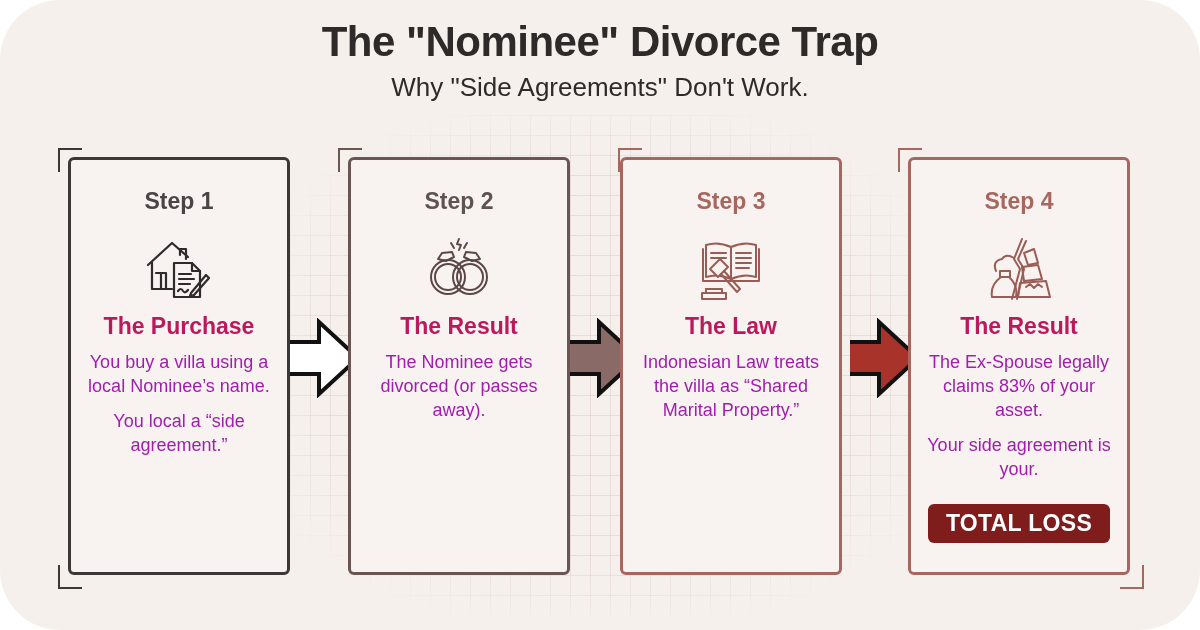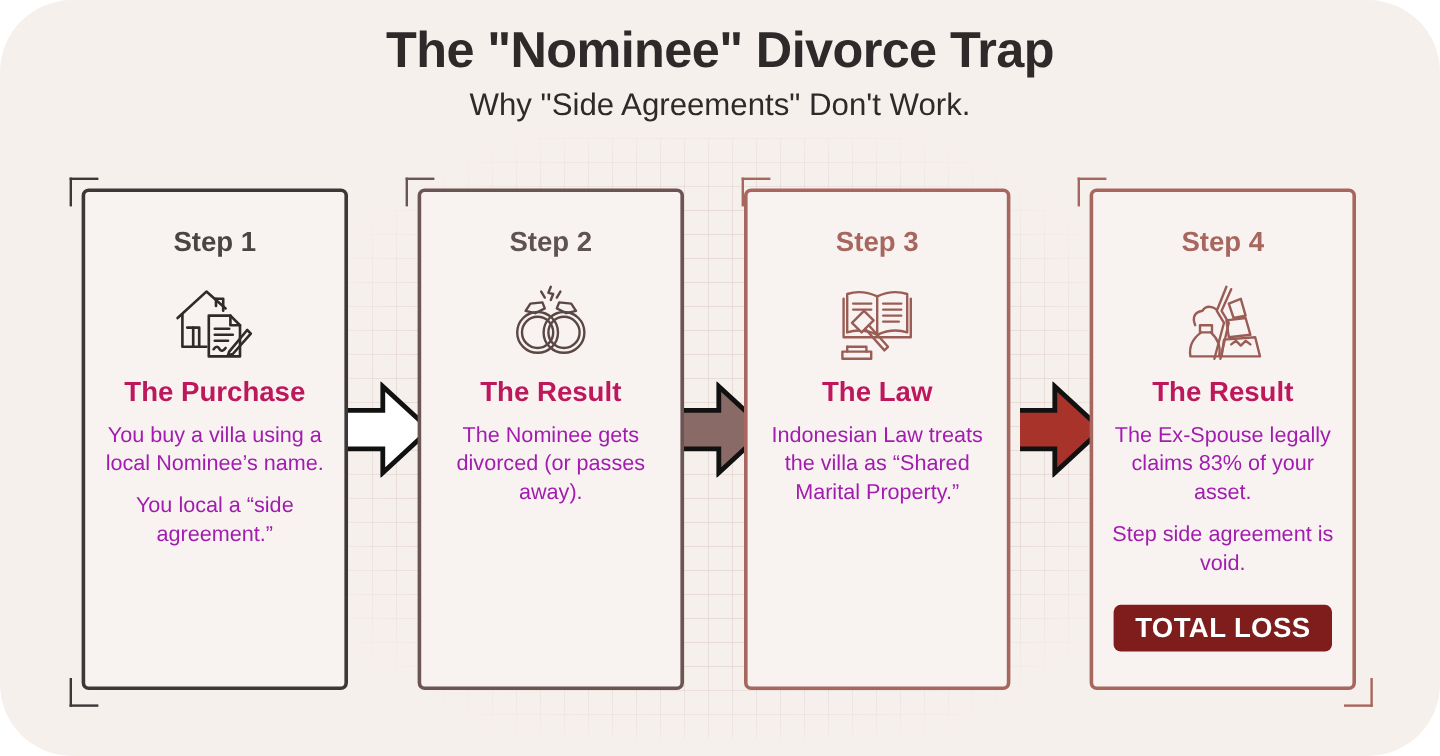--- a/index.html
+++ b/index.html
@@ -156,17 +156,17 @@
       <path d="M16 34 H26 V40 H16 Z"></path>
       <path d="M17 40 Q6 48 8 60 H32 Q34 48 25 40"></path>
       <path d="M40 16 L50 12 L54 26 L44 28 Z"></path>
       <path d="M38 30 L54 28 L58 42 L40 44 Z"></path>
       <path d="M36 46 L62 44 L66 60 L34 60 Z"></path>
       <path d="M42 50 l4 -3 l4 4 l4 -4 l4 3"></path>
     </svg>
     <div class="heading">The Result</div>
     <div class="body">
       <p>The Ex-Spouse legally claims 83% of your asset.</p>
-      <p>Step side agreement is void.</p>
+      <p>Your side agreement is your.</p>
     </div>
     <div class="badge">TOTAL LOSS</div>
   </div>
 </div>
 
 </body></html>

